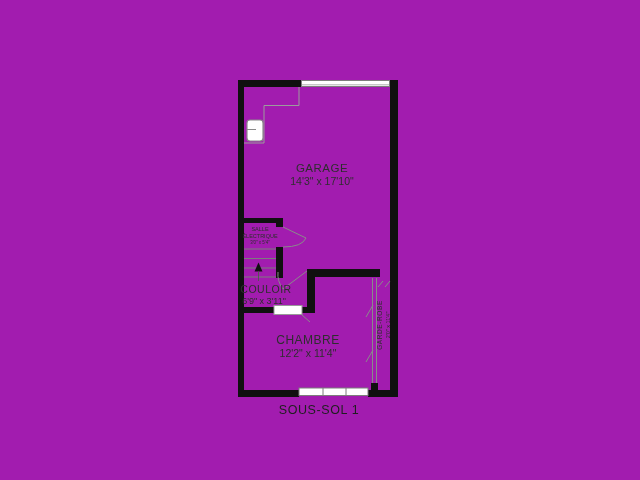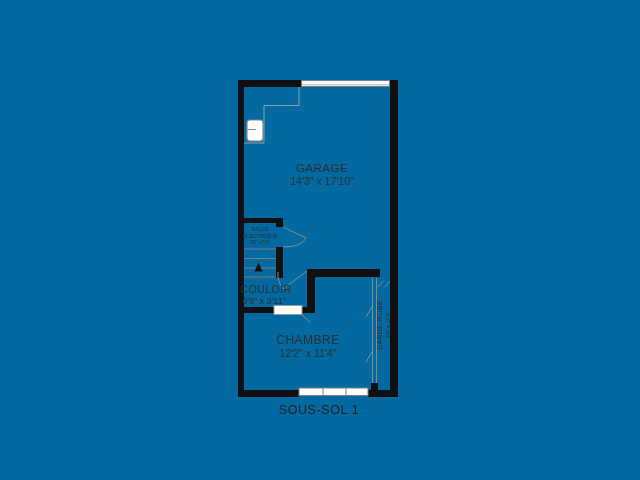--- a/index.html
+++ b/index.html
@@ -1,16 +1,16 @@
 <!DOCTYPE html>
 <html><head>
 <meta charset="utf-8">
 <style>
   html,body{margin:0;padding:0;background:#fff;}
-  .canvas{position:relative;width:640px;height:480px;background:#0369a1;overflow:hidden;}
+  .canvas{position:relative;width:640px;height:480px;background:#a21caf;overflow:hidden;}
   svg{display:block;}
   svg text{font-family:"Liberation Sans","DejaVu Sans",sans-serif;fill:#2e2e2e;}
   .room-name{letter-spacing:.5px;}
   .plan-title{letter-spacing:.6px;fill:#1f1f1f;}
 </style>
 </head>
 <body>
 
 <div class="canvas">
 <svg width="640" height="480" viewBox="0 0 640 480">

